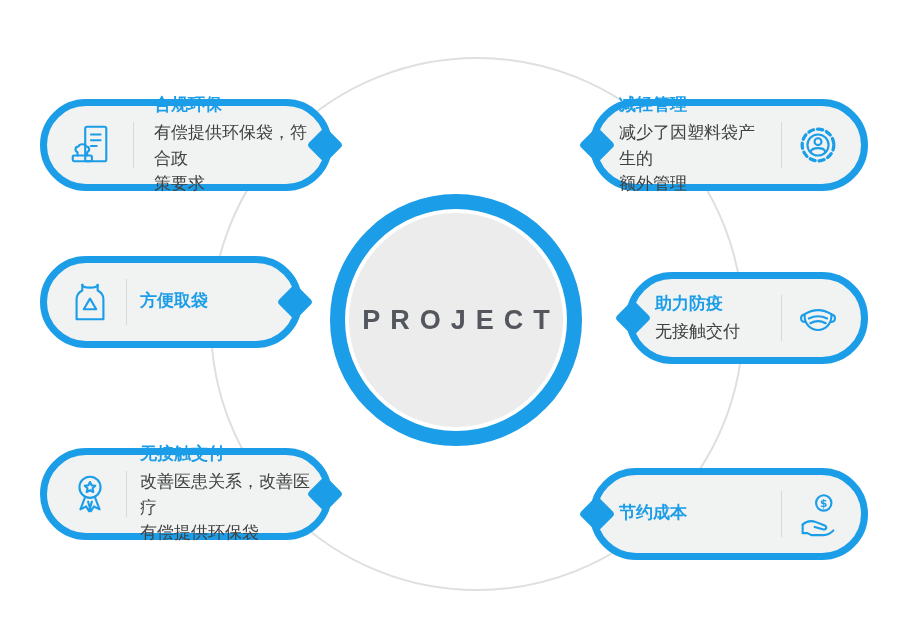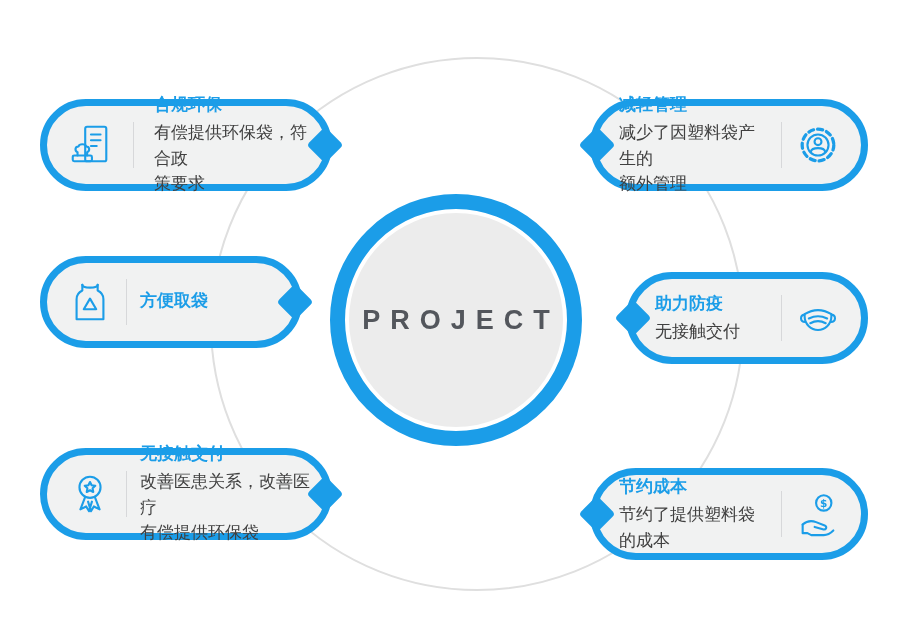--- a/index.html
+++ b/index.html
@@ -158,21 +158,20 @@
         <circle cx="24" cy="20.5" r="3.6"></circle>
         <path d="M16.5,31 c1,-5 14,-5 15,0"></path>
       </svg>
     </div>
   </div>
 
   <div class="card right c-r3">
     <div class="tip"></div>
     <div class="texts">
       <div class="card-title">节约成本</div>
-      <div class="card-desc">节约了提供塑料袋的成本</div>
     </div>
     <div class="divider"></div>
     <div class="icon-wrap">
       <svg width="46" height="46" viewBox="0 0 48 48" fill="none" stroke="#1B9DE8" stroke-width="2.2" stroke-linecap="round" stroke-linejoin="round">
         <circle cx="30" cy="12.5" r="8"></circle>
         <text x="30" y="16.5" text-anchor="middle" font-size="11" font-weight="bold" fill="#1B9DE8" stroke="none" font-family="'DejaVu Sans', sans-serif">$</text>
         <path d="M8,35 c4,-3.5 9,-4.5 14,-2.5 l9,3.5 c3,1.2 1.5,5 -2,4 l-8.5,-2.5"></path>
         <path d="M8,35 v9 h5 l4,2 h13 c4,0 7,-1.8 10,-4.8"></path>
       </svg>
     </div>

